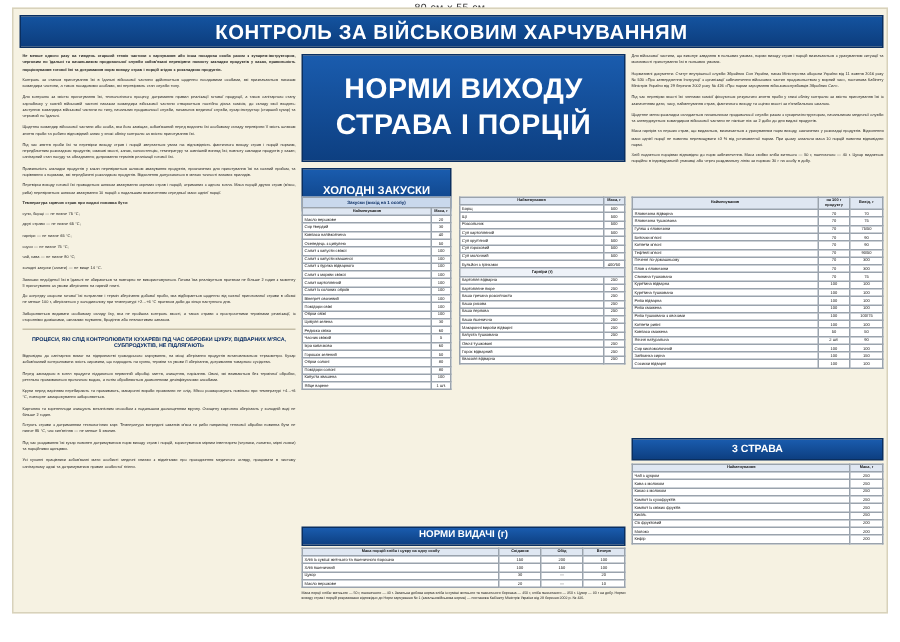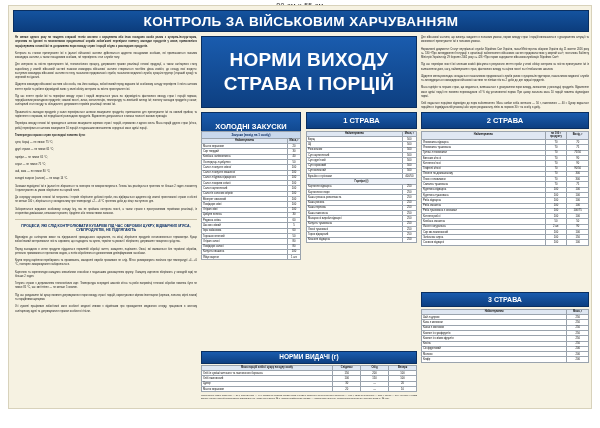--- a/index.html
+++ b/index.html
@@ -347,21 +347,20 @@
               <td class="num">100</td>
             </tr>
           <tr>
               <td>Яйце варене</td>
               <td class="num">1 шт.</td>
             </tr>
         </tbody>
       </table>
     </div>
 
-    <div class="chip" id="chip-first">1 СТРАВА</div>
     <div id="tbl-first">
       <table class="t">
         <thead>
           <tr>
             <th>Найменування</th>
             <th class="num">Маса, г</th>
           </tr>
         </thead>
         <tbody>
           <tr>
@@ -440,21 +439,20 @@
               <td class="num">250</td>
             </tr>
           <tr>
               <td>Квасоля відварна</td>
               <td class="num">250</td>
             </tr>
         </tbody>
       </table>
     </div>
 
-    <div class="chip" id="chip-second">2 СТРАВА</div>
     <div id="tbl-second">
       <table class="t">
         <thead>
           <tr>
             <th>Найменування</th>
             <th class="num">на 100 г продукту</th>
             <th class="num">Вихід, г</th>
           </tr>
         </thead>
         <tbody>

